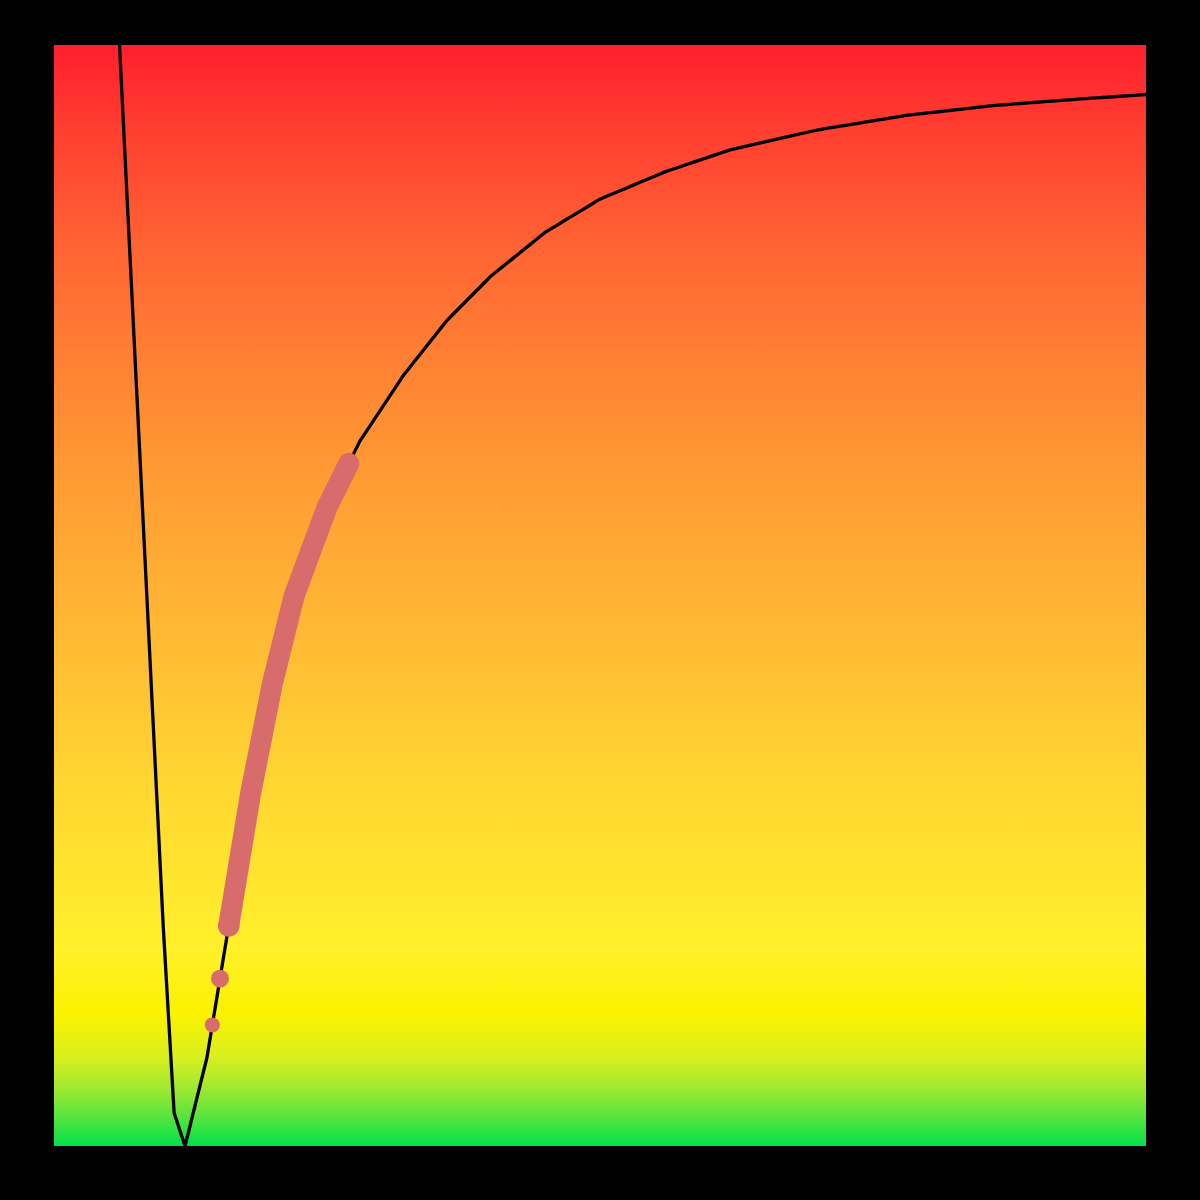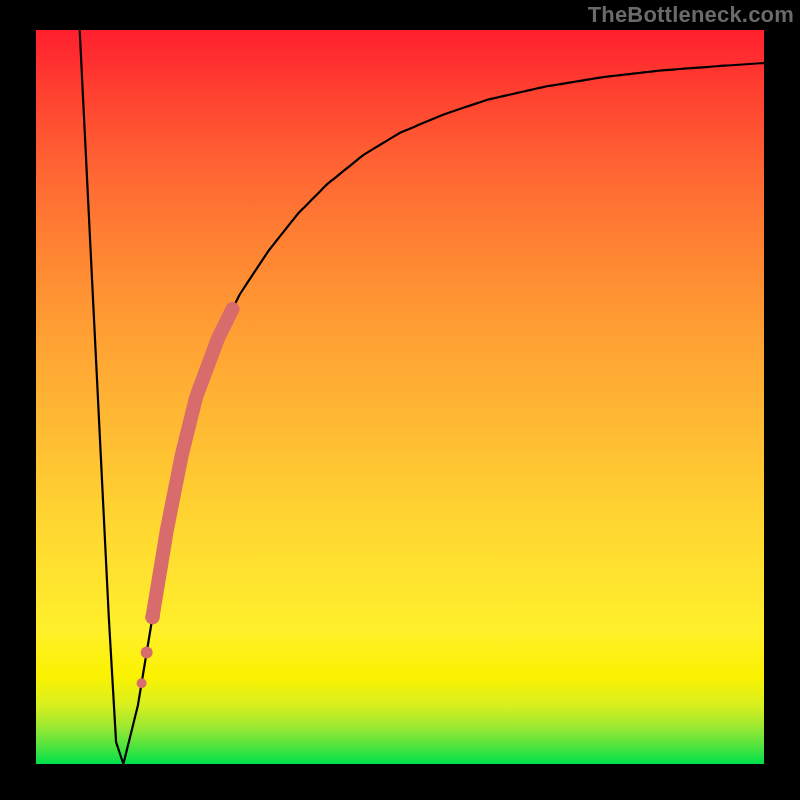--- a/index.html
+++ b/index.html
@@ -79,21 +79,20 @@
   }
   svg .dot {
     fill: #d86b6b;
   }
 </style>
 </head>
 <body>
 
 <div class="frame">
 
-  <div class="watermark">TheBottleneck.com</div>
 
   <div class="plot">
     <div class="gradient"></div>
 
     <svg class="curve" viewBox="0 0 728 734" preserveAspectRatio="none">
       <path id="main-path" class="main-curve" d="M43.68 0.00 L47.32 73.40 L50.96 146.80 L54.60 220.20 L58.24 293.60 L61.88 367.00 L65.52 440.40 L69.16 513.80 L72.80 587.20 L76.44 649.59 L80.08 711.98 L83.72 722.99 L87.36 734.00 L91.00 719.32 L94.64 704.64 L98.28 689.96 L101.92 675.28 L105.56 653.26 L109.20 631.24 L112.84 609.22 L116.48 587.20 L120.12 565.18 L123.76 543.16 L127.40 521.14 L131.04 499.12 L134.68 480.77 L138.32 462.42 L141.96 444.07 L145.60 425.72 L149.24 411.04 L152.88 396.36 L156.52 381.68 L160.16 367.00 L163.80 357.21 L167.44 347.43 L171.08 337.64 L174.72 327.85 L178.36 318.07 L182.00 308.28 L185.64 300.94 L189.28 293.60 L192.92 286.26 L196.56 278.92 L200.20 271.58 L203.84 264.24 L207.48 258.74 L211.12 253.23 L214.76 247.73 L218.40 242.22 L222.04 236.72 L225.68 231.21 L229.32 225.70 L232.96 220.20 L236.60 215.61 L240.24 211.02 L243.88 206.44 L247.52 201.85 L251.16 197.26 L254.80 192.67 L258.44 188.09 L262.08 183.50 L265.72 179.83 L269.36 176.16 L273.00 172.49 L276.64 168.82 L280.28 165.15 L283.92 161.48 L287.56 157.81 L291.20 154.14 L294.84 151.20 L298.48 148.27 L302.12 145.33 L305.76 142.40 L309.40 139.46 L313.04 136.52 L316.68 133.59 L320.32 130.65 L323.96 127.72 L327.60 124.78 L331.24 122.58 L334.88 120.38 L338.52 118.17 L342.16 115.97 L345.80 113.77 L349.44 111.57 L353.08 109.37 L356.72 107.16 L360.36 104.96 L364.00 102.76 L367.64 101.23 L371.28 99.70 L374.92 98.17 L378.56 96.64 L382.20 95.11 L385.84 93.58 L389.48 92.06 L393.12 90.53 L396.76 89.00 L400.40 87.47 L404.04 85.94 L407.68 84.41 L411.32 83.19 L414.96 81.96 L418.60 80.74 L422.24 79.52 L425.88 78.29 L429.52 77.07 L433.16 75.85 L436.80 74.62 L440.44 73.40 L444.08 72.18 L447.72 70.95 L451.36 69.73 L455.00 68.90 L458.64 68.08 L462.28 67.25 L465.92 66.43 L469.56 65.60 L473.20 64.78 L476.84 63.95 L480.48 63.12 L484.12 62.30 L487.76 61.47 L491.40 60.65 L495.04 59.82 L498.68 59.00 L502.32 58.17 L505.96 57.34 L509.60 56.52 L513.24 55.92 L516.88 55.33 L520.52 54.73 L524.16 54.13 L527.80 53.54 L531.44 52.94 L535.08 52.34 L538.72 51.75 L542.36 51.15 L546.00 50.55 L549.64 49.96 L553.28 49.36 L556.92 48.77 L560.56 48.17 L564.20 47.57 L567.84 46.98 L571.48 46.56 L575.12 46.15 L578.76 45.74 L582.40 45.32 L586.04 44.91 L589.68 44.50 L593.32 44.09 L596.96 43.67 L600.60 43.26 L604.24 42.85 L607.88 42.43 L611.52 42.02 L615.16 41.61 L618.80 41.20 L622.44 40.78 L626.08 40.37 L629.72 40.09 L633.36 39.82 L637.00 39.54 L640.64 39.27 L644.28 38.99 L647.92 38.72 L651.56 38.44 L655.20 38.17 L658.84 37.89 L662.48 37.62 L666.12 37.34 L669.76 37.07 L673.40 36.79 L677.04 36.52 L680.68 36.24 L684.32 35.97 L687.96 35.72 L691.60 35.48 L695.24 35.23 L698.88 34.99 L702.52 34.74 L706.16 34.50 L709.80 34.25 L713.44 34.01 L717.08 33.76 L720.72 33.52 L724.36 33.27 L728.00 33.03"></path>
       <path id="highlight-path" class="highlight" d="M116.48 587.20 L120.12 565.18 L123.76 543.16 L127.40 521.14 L131.04 499.12 L134.68 480.77 L138.32 462.42 L141.96 444.07 L145.60 425.72 L149.24 411.04 L152.88 396.36 L156.52 381.68 L160.16 367.00 L163.80 357.21 L167.44 347.43 L171.08 337.64 L174.72 327.85 L178.36 318.07 L182.00 308.28 L185.64 300.94 L189.28 293.60 L192.92 286.26 L196.56 278.92"></path>
       <g id="dots-group">
           <circle class="dot" cx="105.56" cy="653.26" r="5"></circle>
           <circle class="dot" cx="110.66" cy="622.43" r="6"></circle>

